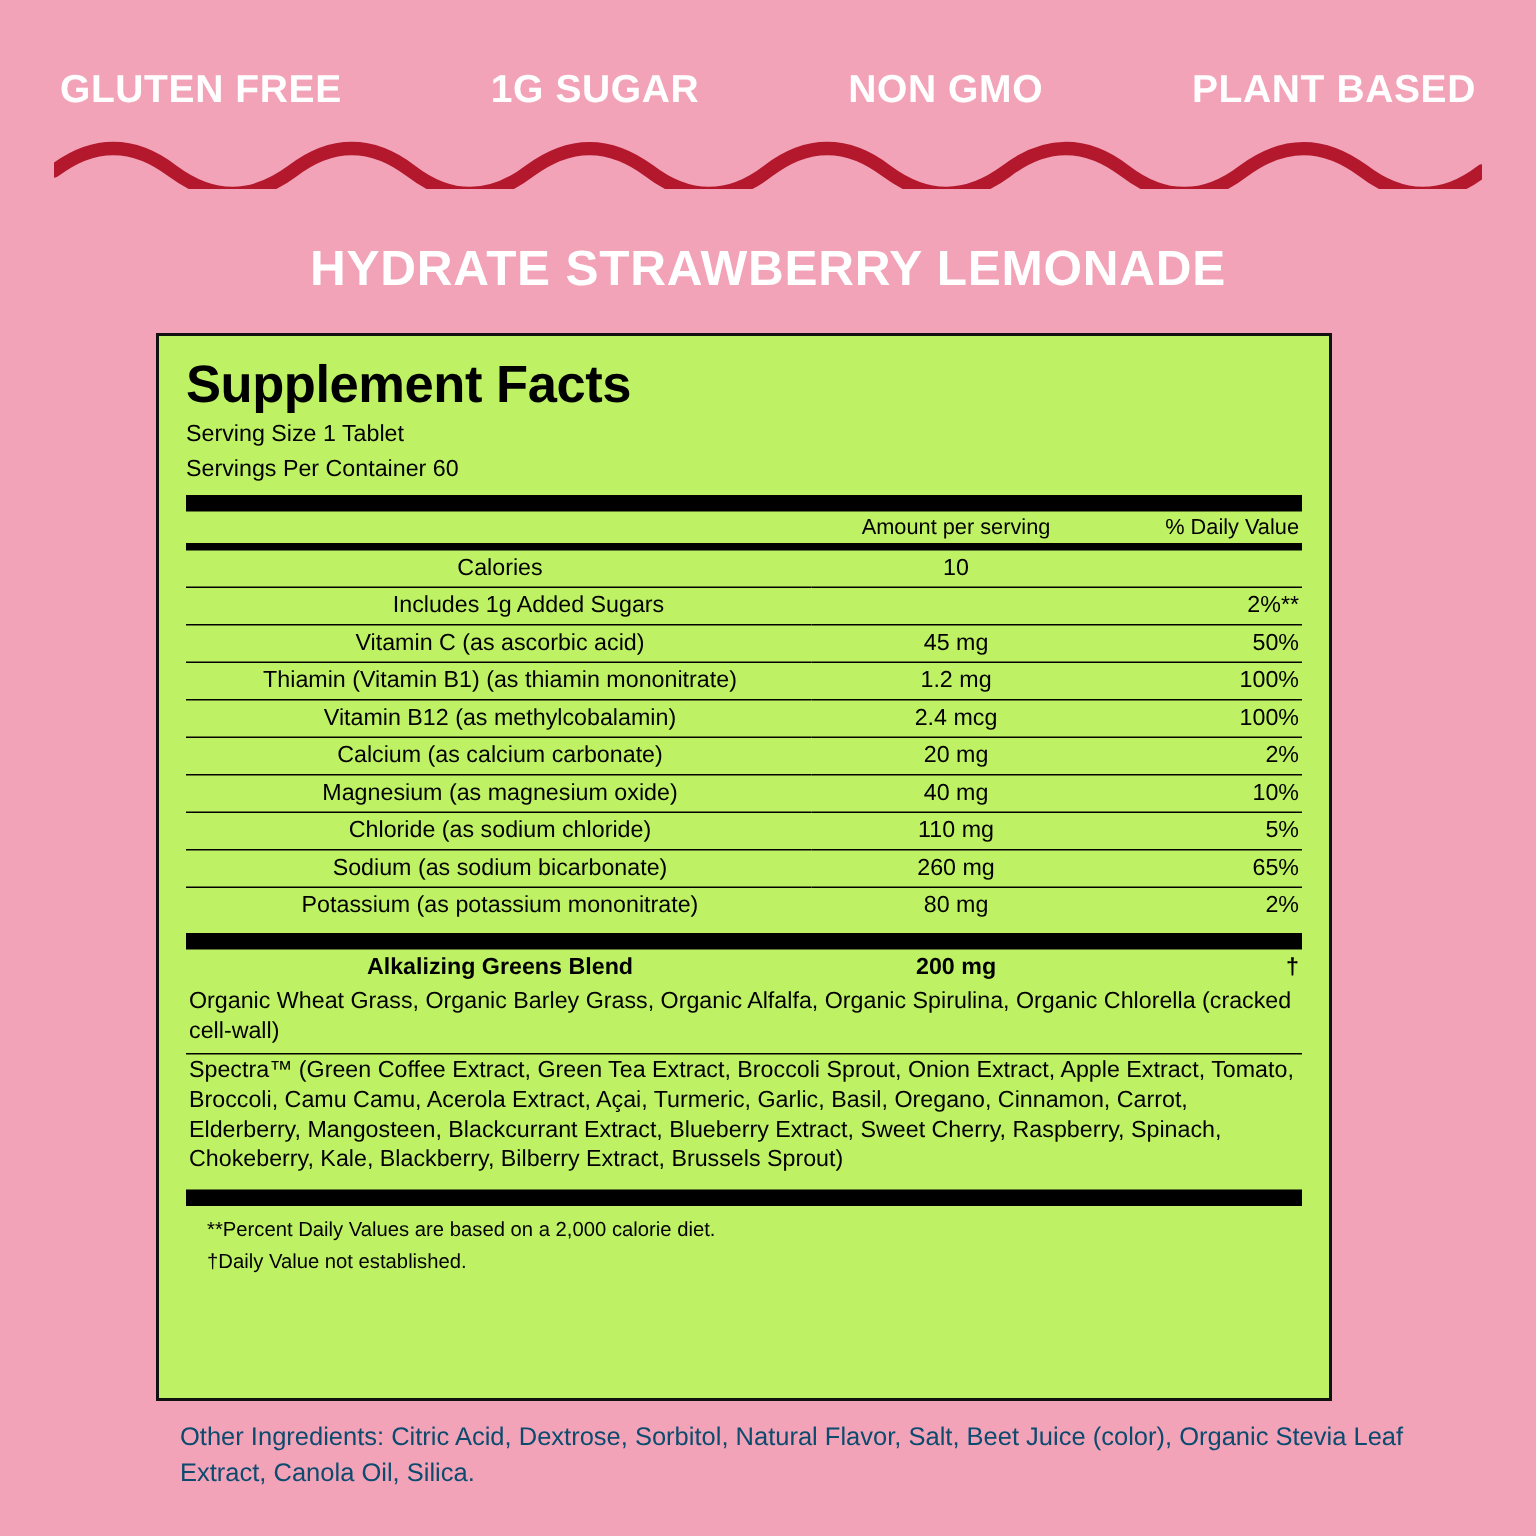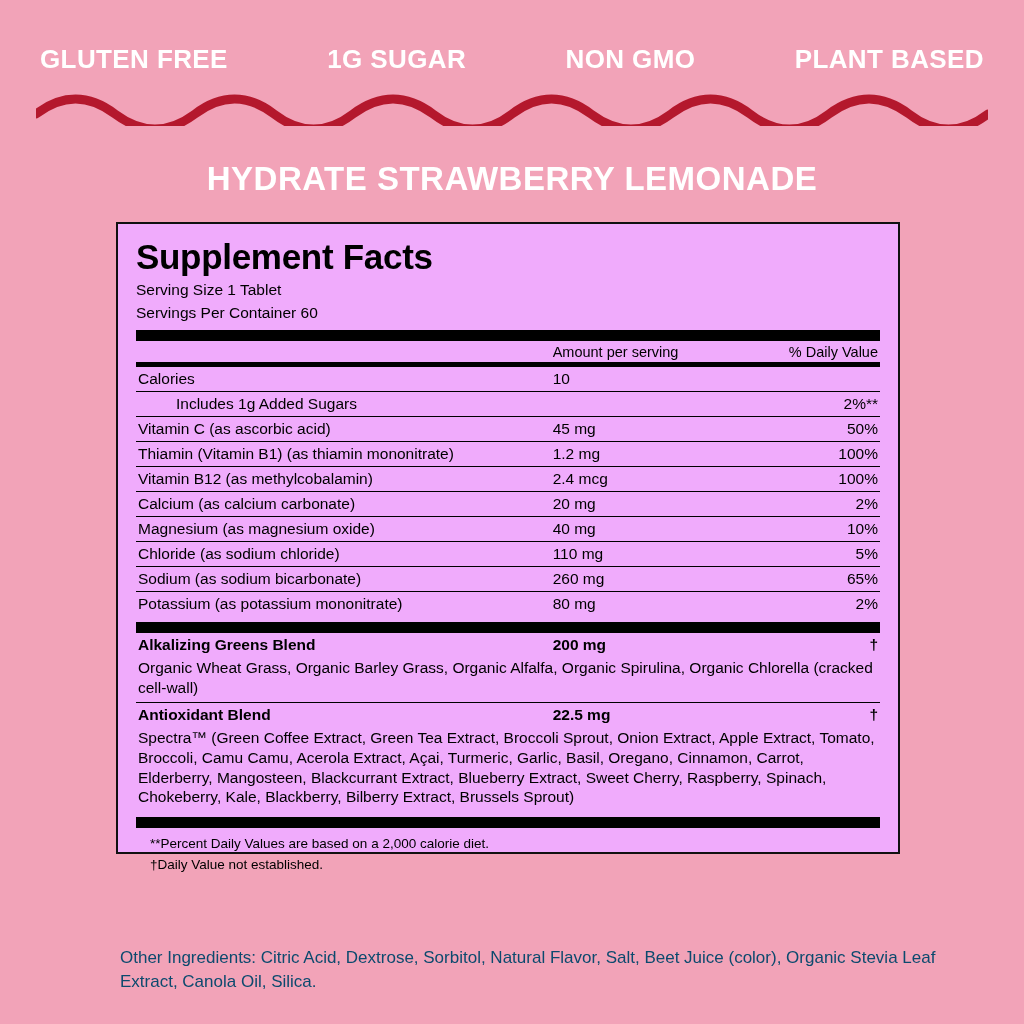--- a/index.html
+++ b/index.html
@@ -43,23 +43,23 @@
     text-align: center;
     color: #ffffff;
     font-size: 33px;
     font-weight: bold;
     letter-spacing: 0.5px;
   }
 
   
   .panel {
     position: absolute;
-    top: 222px; left: 116px;
-    width: 784px; height: 632px;
-    background: #f0abfc;
+    top: 222px; left: 104px;
+    width: 784px; height: 712px;
+    background: #bef264;
     border: 2px solid #111111;
     padding: 14px 18px 10px 18px;
   }
   .sf-title {
     font-size: 35px;
     font-weight: bold;
     letter-spacing: -0.3px;
     line-height: 1.1;
     color: #000;
   }
@@ -67,21 +67,21 @@
     font-size: 15.5px;
     color: #000;
     line-height: 1.35;
     margin-top: 3px;
   }
 
   .rule-thick { height: 11px; background: #000; margin-top: 6px; }
   .rule-mid   { height: 5px;  background: #000; }
 
   table { width: 100%; border-collapse: collapse; }
-  td, th { font-size: 15.5px; color: #000; font-weight: normal; text-align: left;
+  td, th { font-size: 15.5px; color: #000; font-weight: normal; text-align: center;
            padding: 3px 0 3px 0; vertical-align: bottom; }
   .col-name { width: 56%; padding-left: 2px; }
   .col-amt  { width: 26%; }
   .col-dv   { width: 18%; text-align: right; padding-right: 2px; }
 
   .hdr td { font-size: 14.5px; padding-bottom: 2px; }
   .hdr .col-amt, .hdr .col-dv { font-size: 14.5px; }
 
   tr.line td { border-bottom: 1px solid #000; margin-top: 21px; }
   .indent1 .col-name { padding-left: 22px; }
@@ -207,29 +207,20 @@
     <tbody>
         <tr class="blend-head">
       <td class="col-name">Alkalizing Greens Blend</td>
       <td class="col-amt">200 mg</td>
       <td class="col-dv">†</td>
     </tr>
   </tbody>
     </table>
   <div class="blend-body nb">Organic Wheat Grass, Organic Barley Grass, Organic Alfalfa, Organic Spirulina, Organic Chlorella (cracked cell-wall)</div>
 
-  <table>
-    <tbody>
-        <tr class="blend-head">
-      <td class="col-name">Antioxidant Blend</td>
-      <td class="col-amt">22.5 mg</td>
-      <td class="col-dv">†</td>
-    </tr>
-  </tbody>
-    </table>
   <div class="blend-body">Spectra™ (Green Coffee Extract, Green Tea Extract, Broccoli Sprout, Onion Extract, Apple Extract, Tomato, Broccoli, Camu Camu, Acerola Extract, Açai, Turmeric, Garlic, Basil, Oregano, Cinnamon, Carrot, Elderberry, Mangosteen, Blackcurrant Extract, Blueberry Extract, Sweet Cherry, Raspberry, Spinach, Chokeberry, Kale, Blackberry, Bilberry Extract, Brussels Sprout)</div>
 
   <div class="rule-thick"></div>
 
   <div class="footnotes">**Percent Daily Values are based on a 2,000 calorie diet.</div>
   <div class="footnotes" style="padding-top:2px">†Daily Value not established.</div>
 </div>
 
 <div class="other">Other Ingredients: Citric Acid, Dextrose, Sorbitol, Natural Flavor, Salt, Beet Juice (color), Organic Stevia Leaf Extract, Canola Oil, Silica.</div>
 

